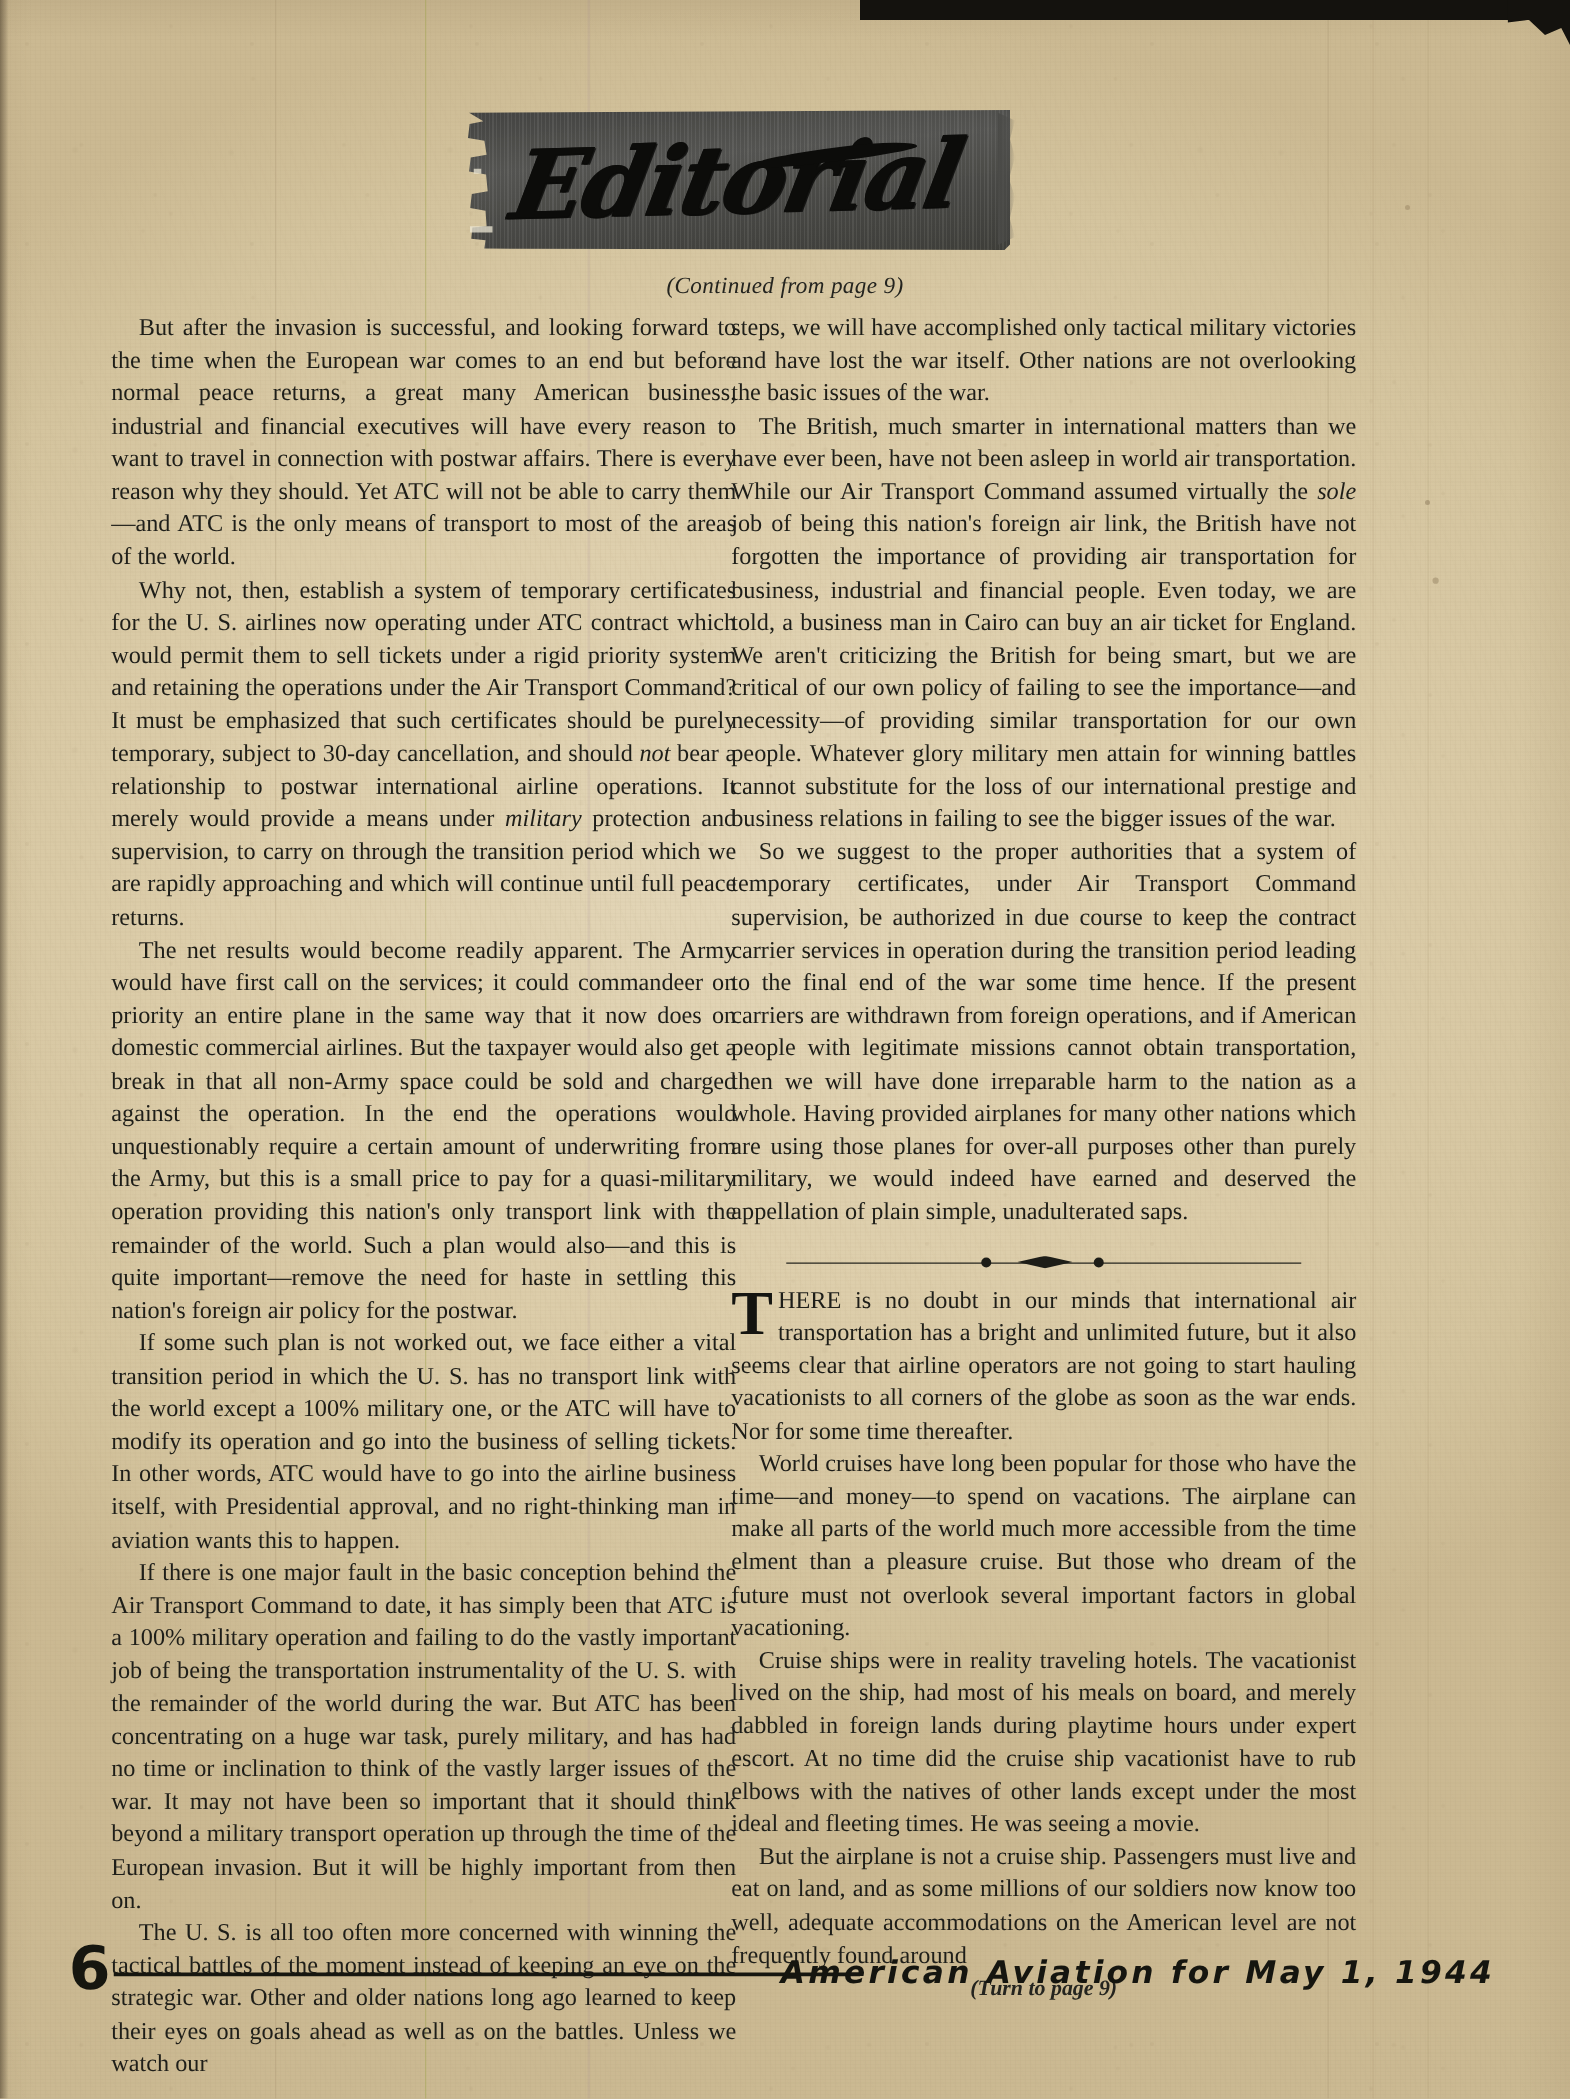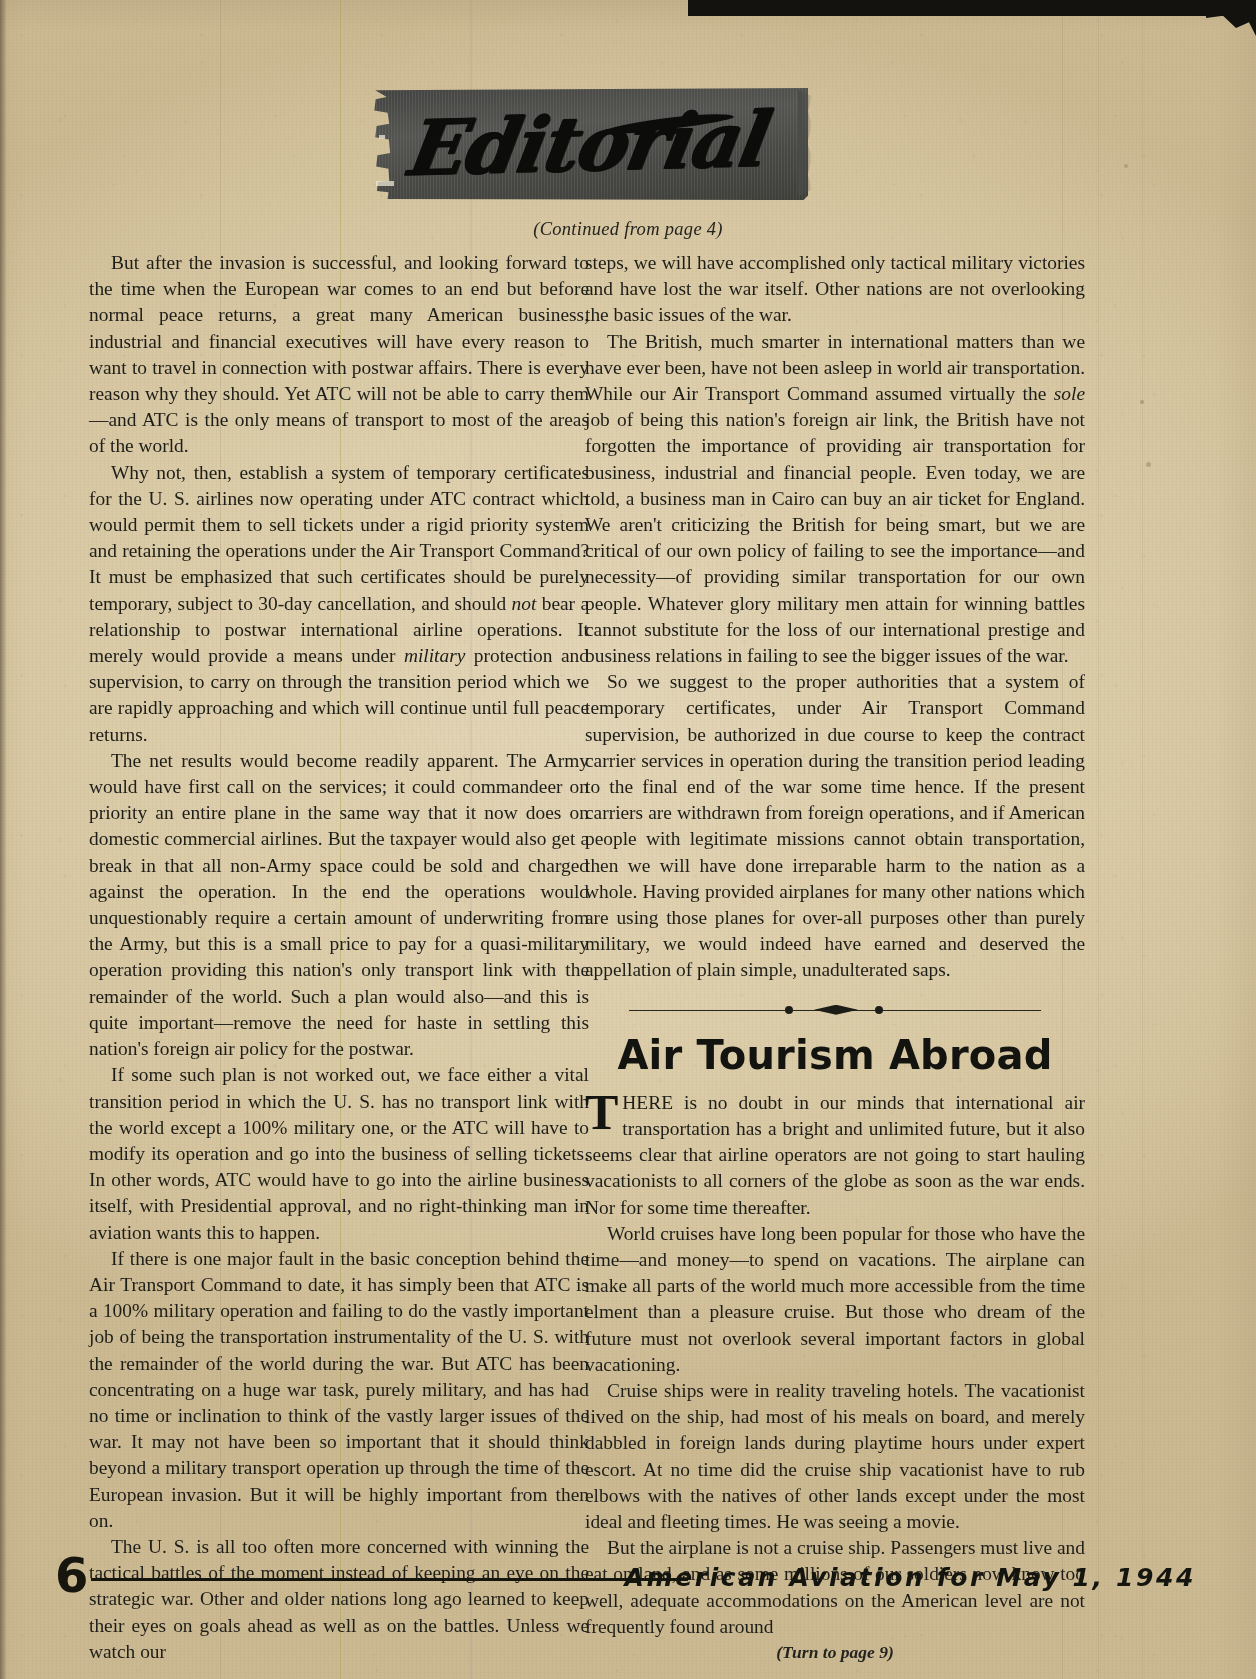--- a/index.html
+++ b/index.html
@@ -286,21 +286,21 @@
 
   <div class="masthead">
     <div class="brushblock"></div>
     <div class="brush-right"></div>
     <div class="brush-speck" style="left:6px;top:93px;width:18px;height:5px;"></div>
     <div class="brush-speck" style="left:9px;top:47px;width:6px;height:4px;"></div>
     <div class="script">Editorial</div>
     <div class="t-bar"></div>
   </div>
 
-  <div class="continued">(Continued from page 4)</div>
+  <div class="continued">(Continued from page 9)</div>
 
   <div class="cols">
 
     <div class="col col-left">
       <div class="body-text">
         <p><span>But after the invasion is successful, and looking forward to the time when the European war comes to an end but before normal peace returns, a great many American business, industrial and financial executives will have every reason to want to travel in connection with postwar affairs.  There is every reason why they should.  Yet ATC will not be able to carry them—and ATC is the only means of transport to most of the areas of the world.</span></p>
         <p><span>Why not, then, establish a system of temporary certificates for the U. S. airlines now operating under ATC contract which would permit them to sell tickets under a rigid priority system and retaining the operations under the Air Transport Command?  It must be emphasized that such certificates should be purely temporary, subject to 30-day cancellation, and should <i>not</i> bear a relationship to postwar international airline operations.  It merely would provide a means under <i>military</i> protection and supervision, to carry on through the transition period which we are rapidly approaching and which will continue until full peace returns.</span></p>
         <p><span>The net results would become readily apparent.  The Army would have first call on the services; it could commandeer on priority an entire plane in the same way that it now does on domestic commercial airlines.  But the taxpayer would also get a break in that all non-Army space could be sold and charged against the operation.  In the end the operations would unquestionably require a certain amount of underwriting from the Army, but this is a small price to pay for a quasi-military operation providing this nation's only transport link with the remainder of the world.  Such a plan would also—and this is quite important—remove the need for haste in settling this nation's foreign air policy for the postwar.</span></p>
         <p><span>If some such plan is not worked out, we face either a vital transition period in which the U. S. has no transport link with the world except a 100% military one, or the ATC will have to modify its operation and go into the business of selling tickets.  In other words, ATC would have to go into the airline business itself, with Presidential approval, and no right-thinking man in aviation wants this to happen.</span></p>
         <p><span>If there is one major fault in the basic conception behind the Air Transport Command to date, it has simply been that ATC is a 100% military operation and failing to do the vastly important job of being the transportation instrumentality of the U. S. with the remainder of the world during the war.  But ATC has been concentrating on a huge war task, purely military, and has had no time or inclination to think of the vastly larger issues of the war.  It may not have been so important that it should think beyond a military transport operation up through the time of the European invasion.  But it will be highly important from then on.</span></p>
@@ -315,21 +315,20 @@
         <p><span>So we suggest to the proper authorities that a system of temporary certificates, under Air Transport Command supervision, be authorized in due course to keep the contract carrier services in operation during the transition period leading to the final end of the war some time hence.  If the present carriers are withdrawn from foreign operations, and if American people with legitimate missions cannot obtain transportation, then we will have done irreparable harm to the nation as a whole.  Having provided airplanes for many other nations which are using those planes for over-all purposes other than purely military, we would indeed have earned and deserved the appellation of plain simple, unadulterated saps.</span></p>
       </div>
 
       <div class="ornament">
         <div class="orn-rule"></div>
         <div class="orn-dot a"></div>
         <div class="orn-diamond"></div>
         <div class="orn-dot b"></div>
       </div>
 
-      <h2 class="headline">Air Tourism Abroad</h2>
 
       <div class="body-text">
         <p class="dropcap-p"><span class="dropcap">T</span><span>HERE is no doubt in our minds that international air transportation has a bright and unlimited future, but it also seems clear that airline operators are not going to start hauling vacationists to all corners of the globe as soon as the war ends.  Nor for some time thereafter.</span></p>
         <p><span>World cruises have long been popular for those who have the time—and money—to spend on vacations.  The airplane can make all parts of the world much more accessible from the time elment than a pleasure cruise.  But those who dream of the future must not overlook several important factors in global vacationing.</span></p>
         <p><span>Cruise ships were in reality traveling hotels.  The vacationist lived on the ship, had most of his meals on board, and merely dabbled in foreign lands during playtime hours under expert escort.  At no time did the cruise ship vacationist have to rub elbows with the natives of other lands except under the most ideal and fleeting times.  He was seeing a movie.</span></p>
         <p><span>But the airplane is not a cruise ship.  Passengers must live and eat on land, and as some millions of our soldiers now know too well, adequate accommodations on the American level are not frequently found around</span></p>
       </div>
 
       <div class="turnto">(Turn to page 9)</div>
     </div>

